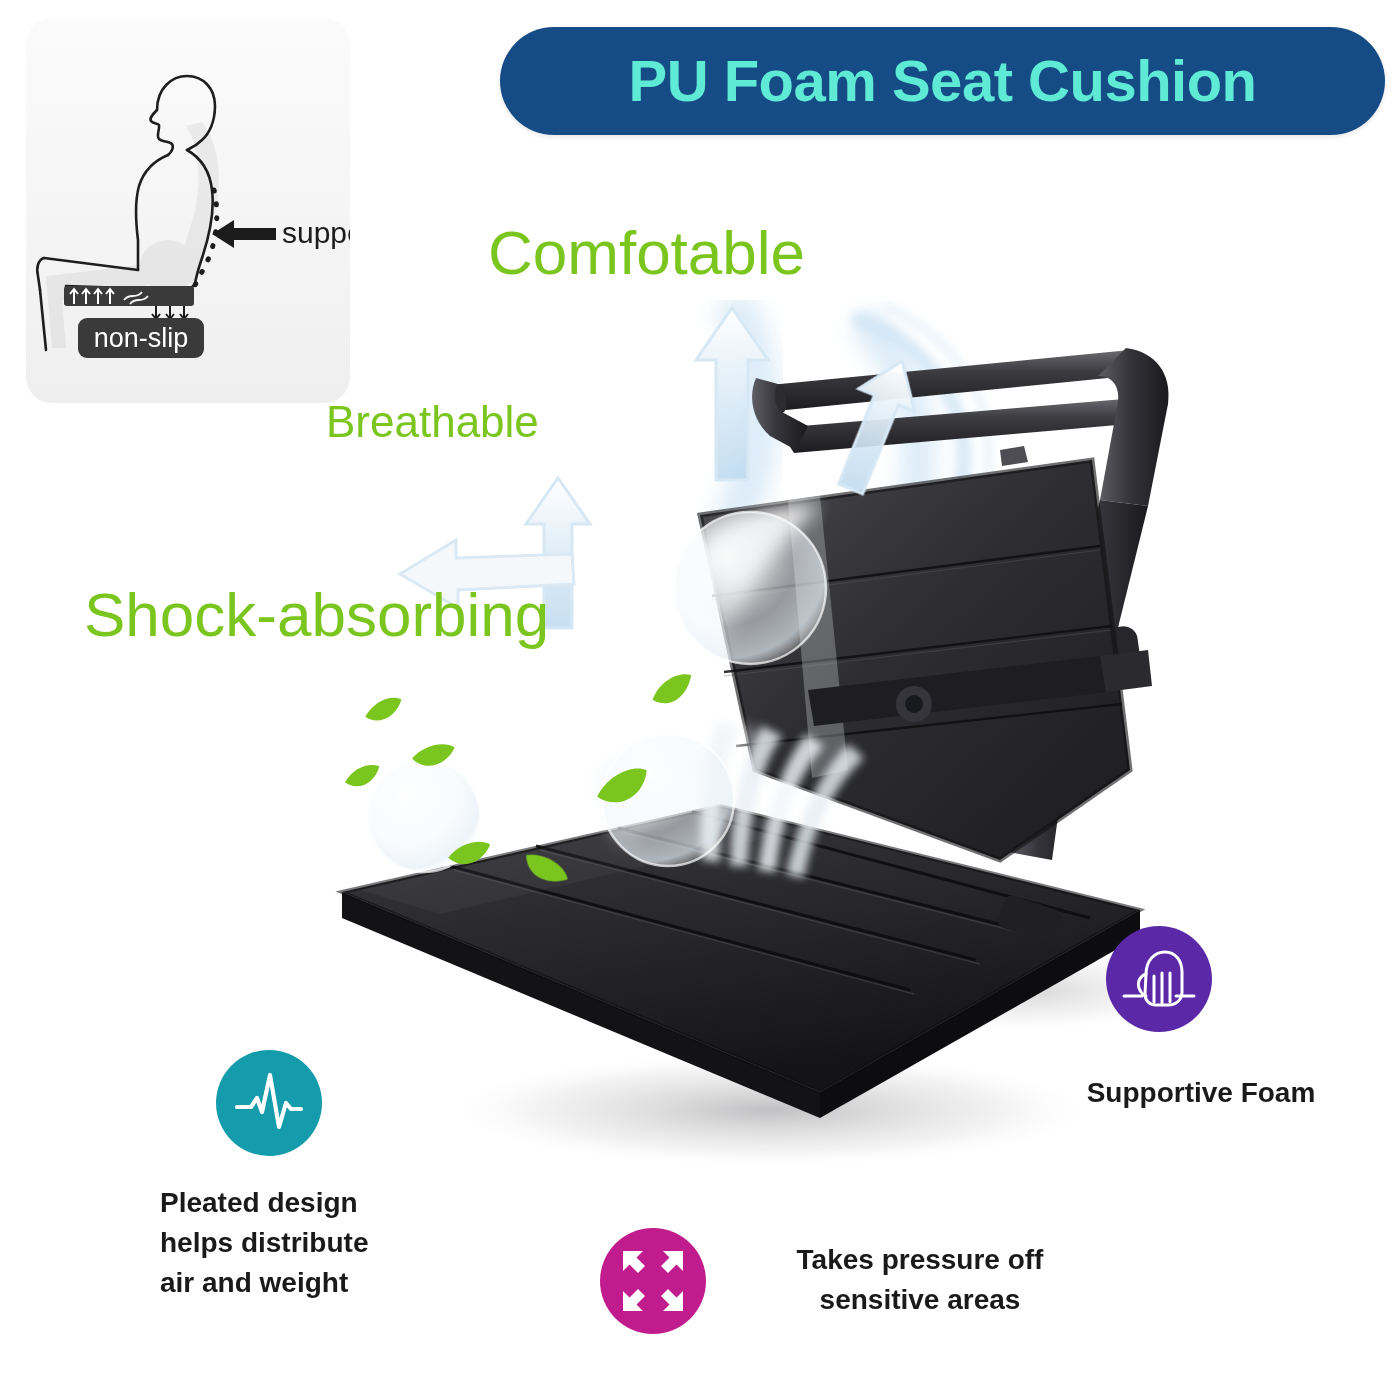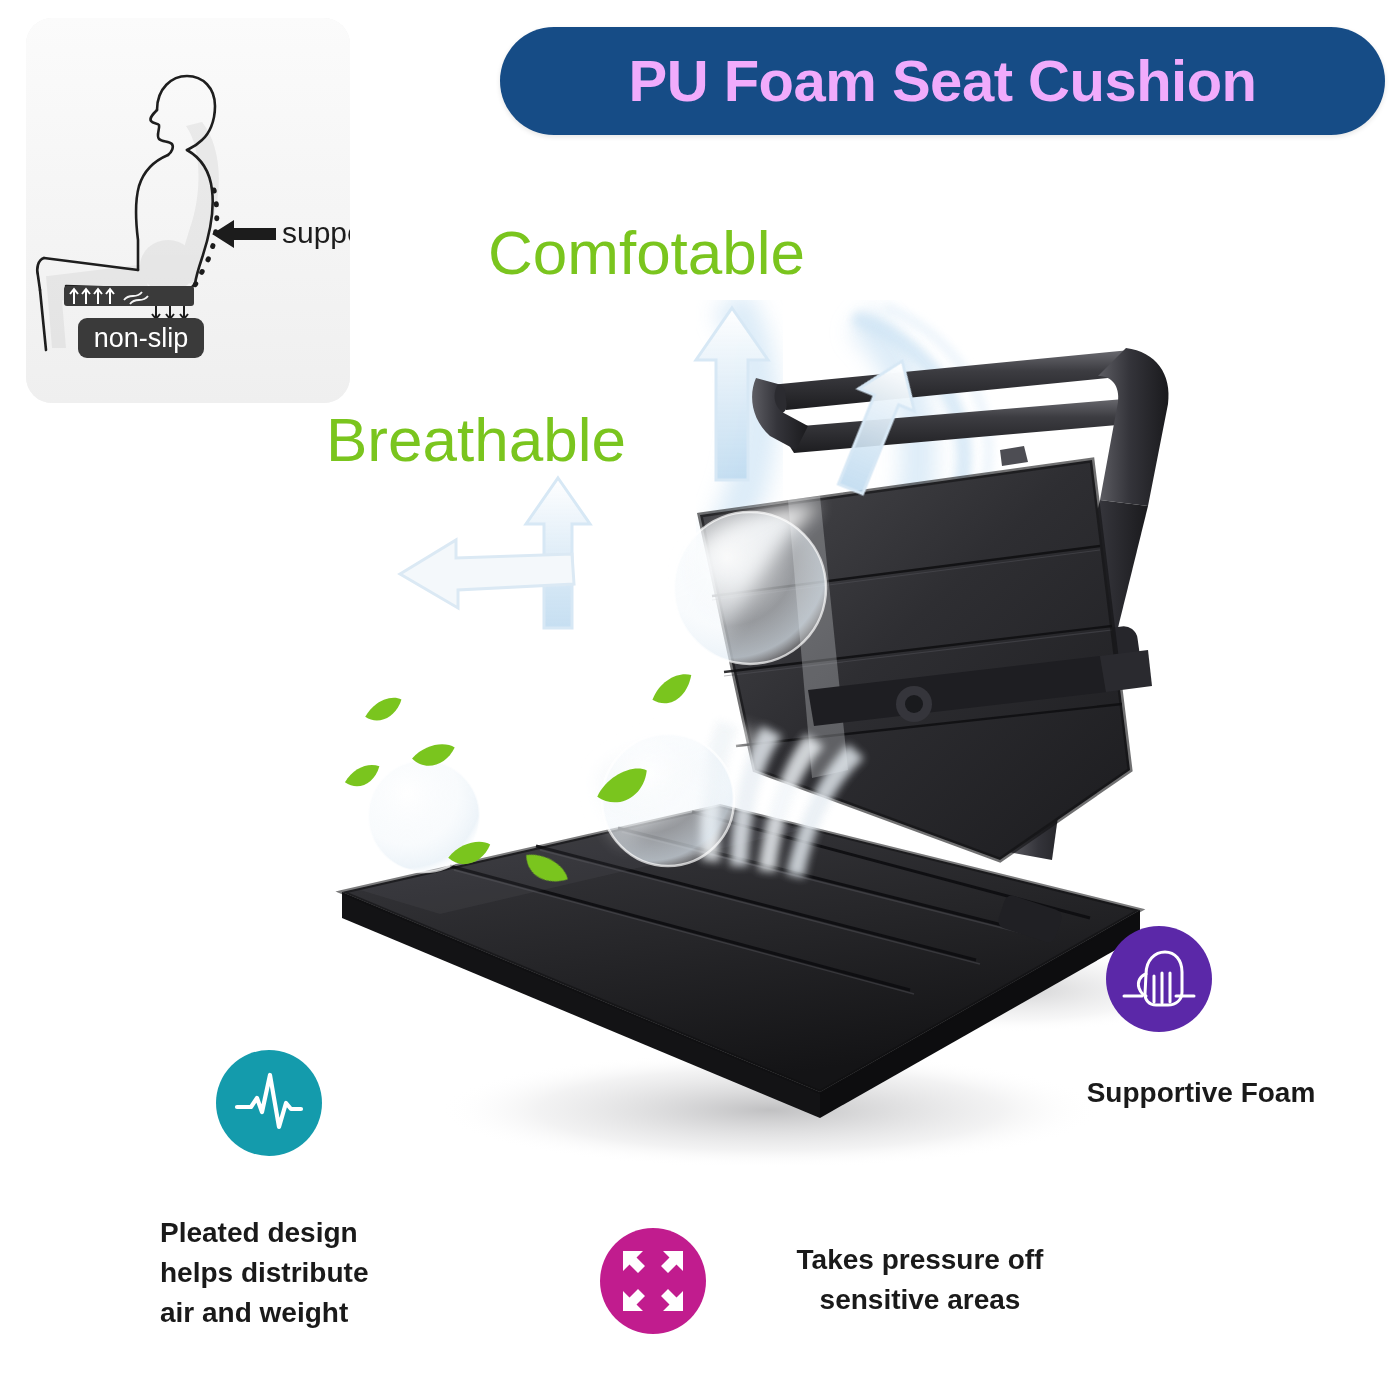--- a/index.html
+++ b/index.html
@@ -26,21 +26,21 @@
     width: 885px;
     height: 108px;
     background: #164C86;
     border-radius: 54px;
     display: flex;
     align-items: center;
     justify-content: center;
     box-shadow: 0 2px 5px rgba(0,0,0,0.10);
   }
   #title-text {
-    color: #f0abfc;
+    color: #5eead4;
     font-size: 58px;
     font-weight: bold;
     letter-spacing: -0.5px;
     line-height: 1;
     white-space: nowrap;
   }
 
   
   #inset-panel {
     position: absolute;
@@ -66,42 +66,42 @@
 
   
   .feature-heading {
     position: absolute;
     color: #7AC51E;
     font-weight: normal;
     line-height: 1;
     white-space: nowrap;
   }
   #feat-comfortable { left: 488px; top: 222px; font-size: 62px; }
-  #feat-breathable  { left: 326px; top: 409px; font-size: 62px; }
+  #feat-breathable  { left: 326px; top: 400px; font-size: 44px; }
   #feat-shock       { left: 84px;  top: 584px; font-size: 62px; }
 
   
   .badge-circle {
     position: absolute;
     border-radius: 50%;
     display: flex;
     align-items: center;
     justify-content: center;
   }
   .badge-caption {
     position: absolute;
     color: #1a1a1a;
     font-size: 28px;
     font-weight: bold;
     line-height: 1.42;
     white-space: pre-line;
   }
 
   #badge-pleated-circle { left: 216px; top: 1050px; width: 106px; height: 106px; background: #149BAC; }
-  #badge-pleated-caption { left: 160px; top: 1213px; width: 320px; text-align: left; }
+  #badge-pleated-caption { left: 160px; top: 1183px; width: 320px; text-align: left; }
 
   #badge-foam-circle { left: 1106px; top: 926px; width: 106px; height: 106px; background: #5B28A8; }
   #badge-foam-caption { left: 1036px; top: 1073px; width: 330px; text-align: center; }
 
   #badge-pressure-circle { left: 600px; top: 1228px; width: 106px; height: 106px; background: #C11C8E; }
   #badge-pressure-caption { left: 740px; top: 1240px; width: 360px; text-align: center; }
 </style>
 </head>
 <body>
 
@@ -364,20 +364,21 @@
         <path d="M148 552 C 164 540, 184 542, 192 550 C 180 566, 158 568, 148 552 Z" transform="rotate(-15 170 554)"></path>
         <path d="M222 566 C 240 554, 262 558, 270 568 C 254 584, 232 584, 222 566 Z" transform="rotate(28 246 569)"></path>
         <path d="M296 482 C 316 468, 344 472, 352 484 C 336 506, 306 504, 296 482 Z" transform="rotate(-30 324 487)"></path>
         <path d="M350 386 C 368 374, 388 378, 396 388 C 380 404, 358 404, 350 386 Z" transform="rotate(-35 373 389)"></path>
       </g>
     </svg>
   </div>
 
   <div class="feature-heading" id="feat-comfortable">Comfotable</div>
   <div class="feature-heading" id="feat-breathable">Breathable</div>
+  <div class="feature-heading" id="feat-shock">Shock-absorbing</div>
 
   <div id="title-banner">
     <span id="title-text">PU Foam Seat Cushion</span>
   </div>
 
   <div class="badge-circle" id="badge-pleated-circle">
     <svg width="76" height="76" viewBox="0 0 76 76">
       <path d="M6 42 L 20 42 L 26 33 L 31 47 L 39 10 L 48 62 L 55 38 L 60 44 L 70 44" fill="none" stroke="#ffffff" stroke-width="4.2" stroke-linecap="round" stroke-linejoin="round"></path>
     </svg>
   </div>

